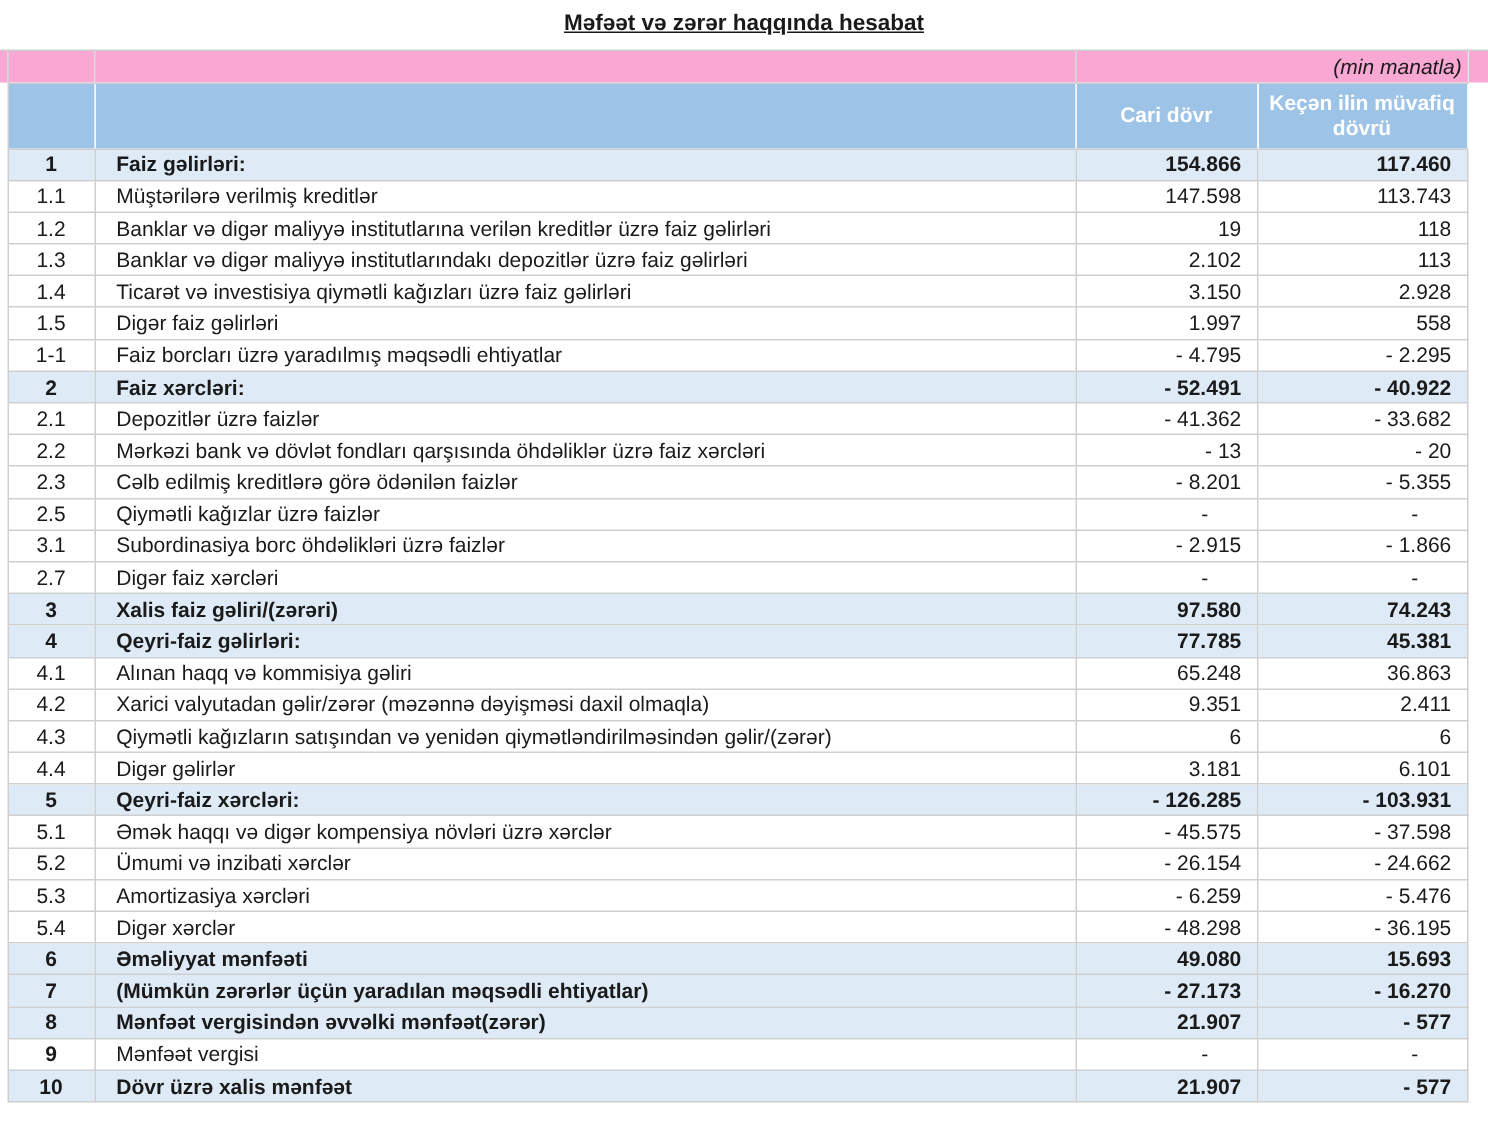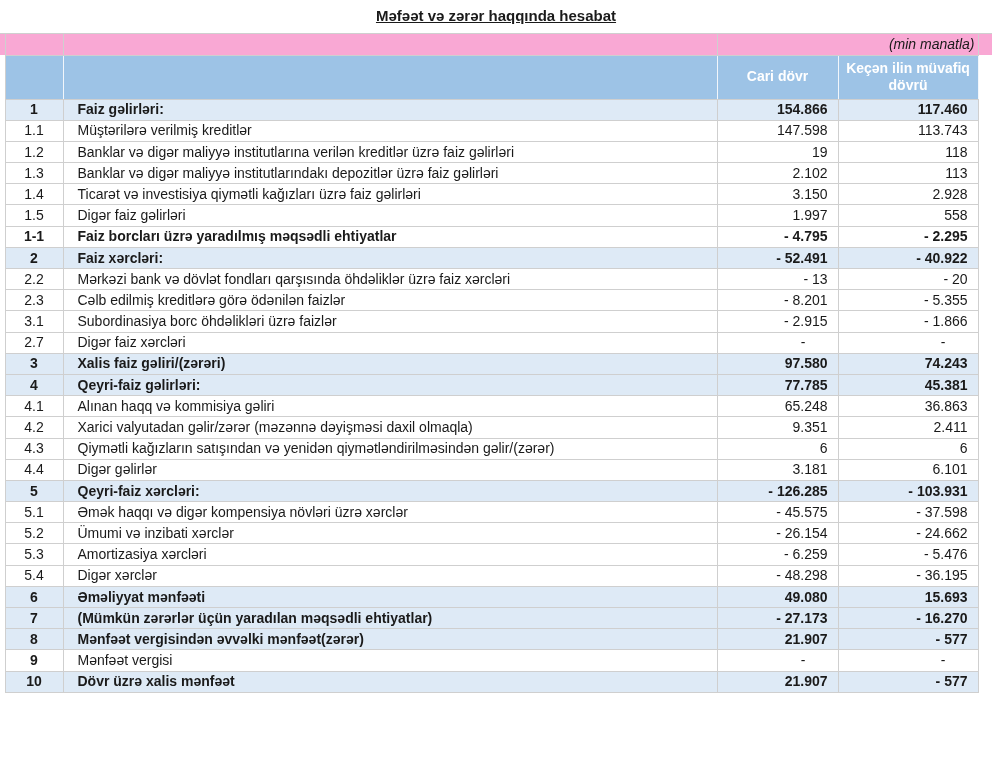--- a/index.html
+++ b/index.html
@@ -38,21 +38,21 @@
   }
 
   
   tr.data-row td.cell{height:21.2px;border:1px solid var(--grid);background:#fff;}
   tr.data-row td.num{text-align:center;}
   tr.data-row td.desc{text-align:left;padding-left:14px;}
   tr.data-row td.val{text-align:right;padding-right:10px;}
   tr.data-row td.val.dash{padding-right:32px;}
 
   tr.style-section td.cell{background:var(--section-bg);font-weight:bold;}
-  tr.style-bold td.cell{font-weight:bold;}
+  tr.style-bold td.cell{font-weight:normal;}
   tr.style-boldnum td.num{font-weight:bold;}
 </style>
 </head>
 <body>
 
 <table>
   <colgroup>
     <col style="width:5px">
     <col style="width:58px">
     <col style="width:654px">
@@ -140,36 +140,52 @@
       <tr class="data-row style-section">
     <td class="sliver-l"></td>
     <td class="cell num">2</td>
     <td class="cell desc">Faiz xərcləri:</td>
     <td class="cell val">- 52.491</td>
     <td class="cell val">- 40.922</td>
     <td class="sliver-r"></td>
   </tr>
       <tr class="data-row style-normal">
     <td class="sliver-l"></td>
+    <td class="cell num">2.1</td>
+    <td class="cell desc">Depozitlər üzrə faizlər</td>
+    <td class="cell val">- 41.362</td>
+    <td class="cell val">- 33.682</td>
+    <td class="sliver-r"></td>
+  </tr>
+      <tr class="data-row style-normal">
+    <td class="sliver-l"></td>
     <td class="cell num">2.2</td>
     <td class="cell desc">Mərkəzi bank və dövlət fondları qarşısında öhdəliklər üzrə faiz xərcləri</td>
     <td class="cell val">- 13</td>
     <td class="cell val">- 20</td>
     <td class="sliver-r"></td>
   </tr>
       <tr class="data-row style-normal">
     <td class="sliver-l"></td>
     <td class="cell num">2.3</td>
     <td class="cell desc">Cəlb edilmiş kreditlərə görə ödənilən faizlər</td>
     <td class="cell val">- 8.201</td>
     <td class="cell val">- 5.355</td>
     <td class="sliver-r"></td>
   </tr>
       <tr class="data-row style-normal">
     <td class="sliver-l"></td>
+    <td class="cell num">2.5</td>
+    <td class="cell desc">Qiymətli kağızlar üzrə faizlər</td>
+    <td class="cell val dash">-</td>
+    <td class="cell val dash">-</td>
+    <td class="sliver-r"></td>
+  </tr>
+      <tr class="data-row style-normal">
+    <td class="sliver-l"></td>
     <td class="cell num">3.1</td>
     <td class="cell desc">Subordinasiya borc öhdəlikləri üzrə faizlər</td>
     <td class="cell val">- 2.915</td>
     <td class="cell val">- 1.866</td>
     <td class="sliver-r"></td>
   </tr>
       <tr class="data-row style-normal">
     <td class="sliver-l"></td>
     <td class="cell num">2.7</td>
     <td class="cell desc">Digər faiz xərcləri</td>

